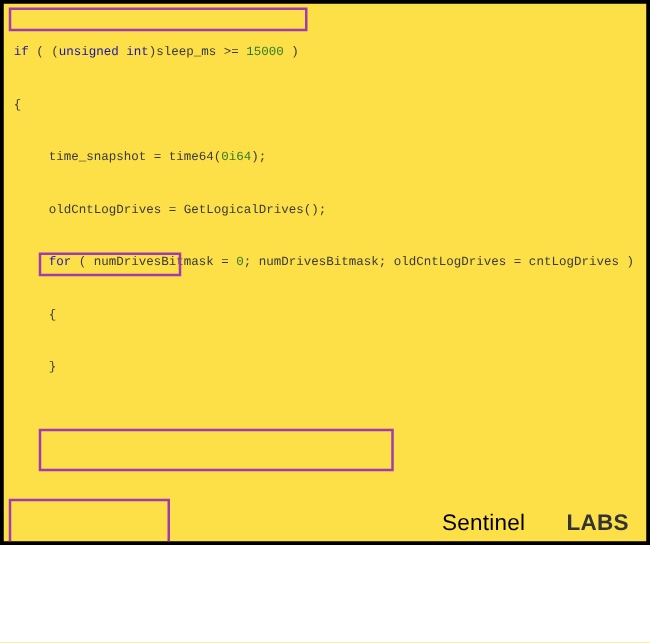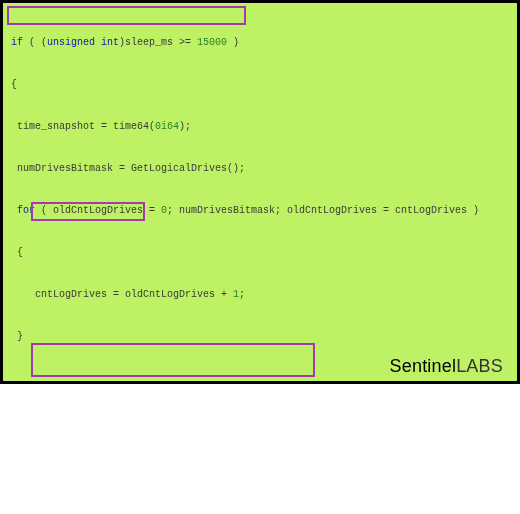--- a/index.html
+++ b/index.html
@@ -3,39 +3,39 @@
 <meta charset="utf-8">
 <style>
   html, body {
     margin: 0;
     padding: 0;
     background: #fff;
   }
   .frame {
     box-sizing: border-box;
     width: 520px;
-    height: 384px;
+    height: 436px;
     border: 3px solid #000;
-    background: #bef264;
+    background: #fde047;
     position: relative;
     font-family: "Courier New", Courier, monospace;
     font-size: 10px;
     line-height: 14px;
     color: #3a3a3a;
     overflow: hidden;
   }
   .code {
     position: absolute;
     left: 0;
     right: 0;
     top: 5px;
     white-space: pre;
   }
   .line { display:block; padding: 0 8px; }
-  .i1 { padding-left: 14px; }
+  .i1 { padding-left: 36px; }
   .i2 { padding-left: 32px; }
   .kw  { color: #1414aa; }
   .typ { color: #1414aa; }
   .num { color: #2a7e2a; }
   .bar-color { color: #7a4a00; }
 
   .hl {
     position: absolute;
     border: 2px solid #a23ab0;
     pointer-events: none;
@@ -43,35 +43,34 @@
   .watermark {
     position: absolute;
     right: 14px;
     bottom: 8px;
     font-family: Arial, Helvetica, sans-serif;
     font-size: 18px;
     color: #000;
     letter-spacing: 0.2px;
   }
   .watermark .bold { font-weight: 400; }
-  .watermark .light { font-weight: 400; color: #333; }
+  .watermark .light { font-weight: 700; color: #333; padding-left: 33px; }
 </style>
 </head>
 <body>
 
 <div class="frame">
 
   <div class="code">
     <span class="line"><span class="kw">if</span><span> ( (</span><span class="typ">unsigned int</span><span>)sleep_ms &gt;= </span><span class="num">15000</span><span> )</span></span>
     <span class="line">{</span>
     <span class="line i1"><span>time_snapshot = time64(</span><span class="num">0i64</span><span>);</span></span>
-    <span class="line i1">numDrivesBitmask = GetLogicalDrives();</span>
-    <span class="line i1"><span class="kw">for</span><span> ( oldCntLogDrives = </span><span class="num">0</span><span>; numDrivesBitmask; oldCntLogDrives = cntLogDrives )</span></span>
+    <span class="line i1">oldCntLogDrives = GetLogicalDrives();</span>
+    <span class="line i1"><span class="kw">for</span><span> ( numDrivesBitmask = </span><span class="num">0</span><span>; numDrivesBitmask; oldCntLogDrives = cntLogDrives )</span></span>
     <span class="line i1">{</span>
-    <span class="line i2"><span>cntLogDrives = oldCntLogDrives + </span><span class="num">1</span><span>;</span></span>
     <span class="line i1">}</span>
     
     
     
     
     
     
     
     
     

